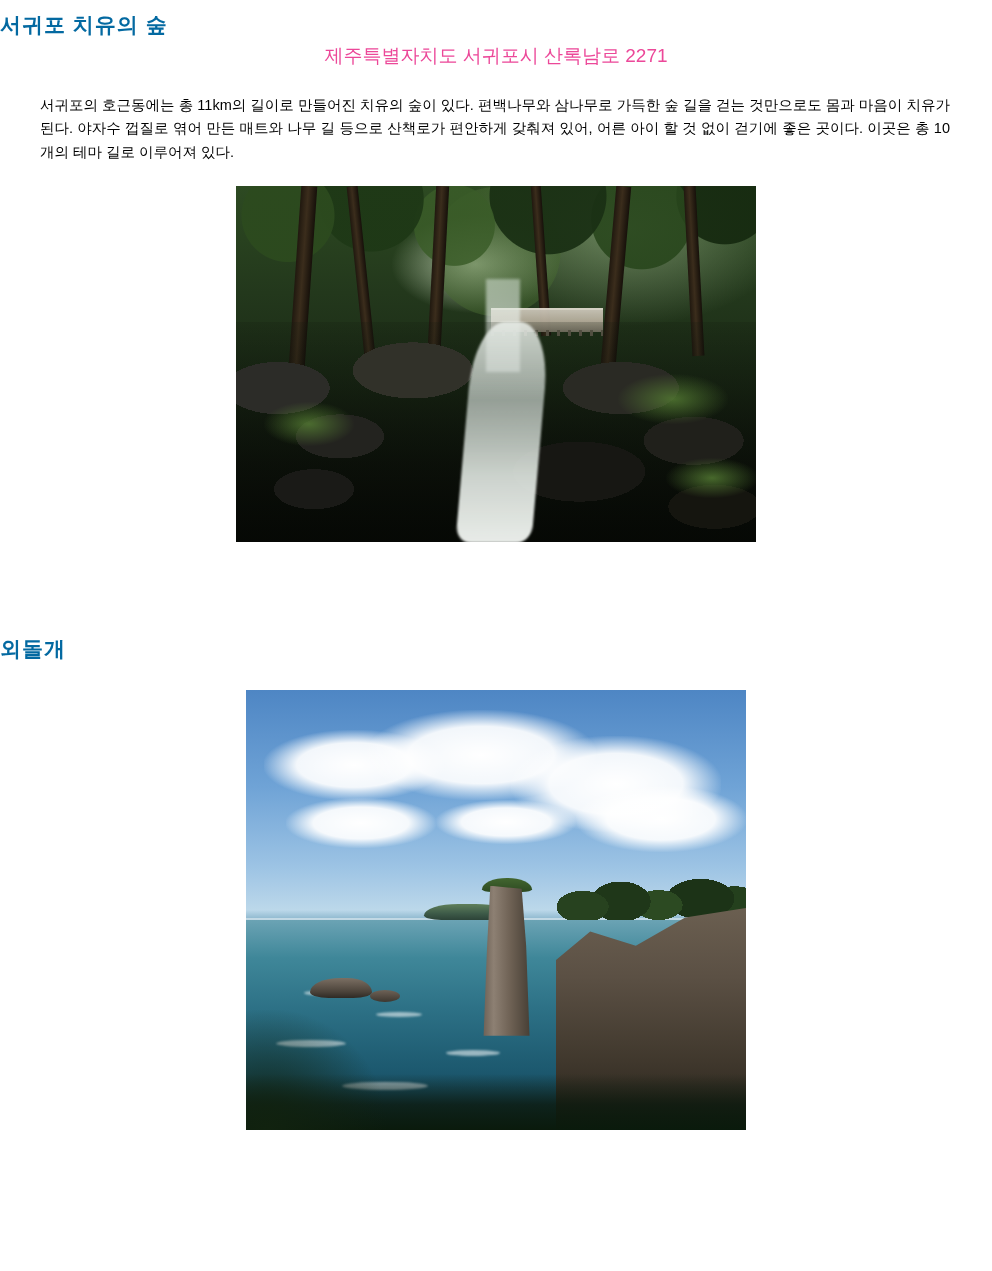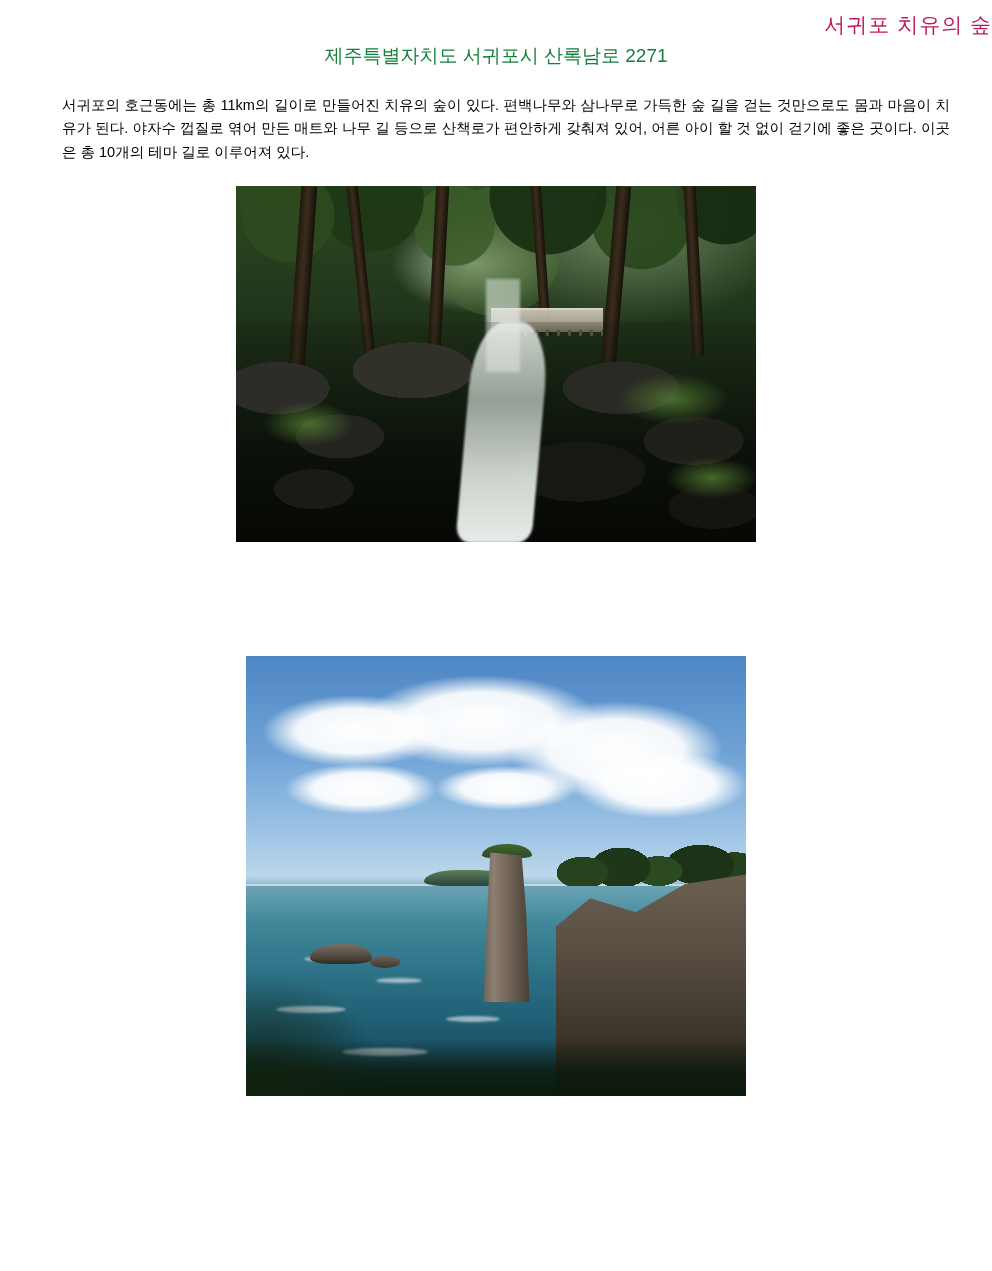--- a/index.html
+++ b/index.html
@@ -16,39 +16,39 @@
   .page {
     width: 992px;
     position: relative;
     padding-top: 10px;
     box-sizing: border-box;
   }
   .section {
     width: 100%;
   }
   .section-title {
-    text-align: right;
-    color: #be185d;
-    font-weight: normal;
+    text-align: left;
+    color: #0369a1;
+    font-weight: bold;
     font-size: 21px;
     letter-spacing: 1px;
     margin: 0;
     padding: 0 0 4px 0;
     line-height: 1.4;
   }
   .section-subtitle {
     text-align: center;
-    color: #15803d;
+    color: #ec4899;
     font-size: 19px;
     margin: 0;
     padding: 0 0 6px 0;
     line-height: 1.4;
   }
   .body-text {
-    margin: 18px 42px 0 62px;
+    margin: 18px 42px 0 40px;
     font-size: 14.5px;
     line-height: 1.62;
     text-align: justify;
     color: #000000;
   }
   .photo-wrap {
     display: flex;
     justify-content: center;
     margin-top: 22px;
   }
@@ -257,20 +257,21 @@
         <div class="moss m2"></div>
         <div class="moss m3"></div>
         <div class="stream"></div>
       </div>
     </div>
   </div>
 
   <div class="gap"></div>
 
   <div class="section">
+    <h1 class="section-title">외돌개</h1>
     <div class="photo-wrap">
       <div class="photo photo-sea">
         <div class="cloud c1"></div>
         <div class="cloud c2"></div>
         <div class="cloud c3"></div>
         <div class="cloud c4"></div>
         <div class="cloud c5"></div>
         <div class="cloud c6"></div>
         <div class="horizon"></div>
         <div class="islet"></div>

